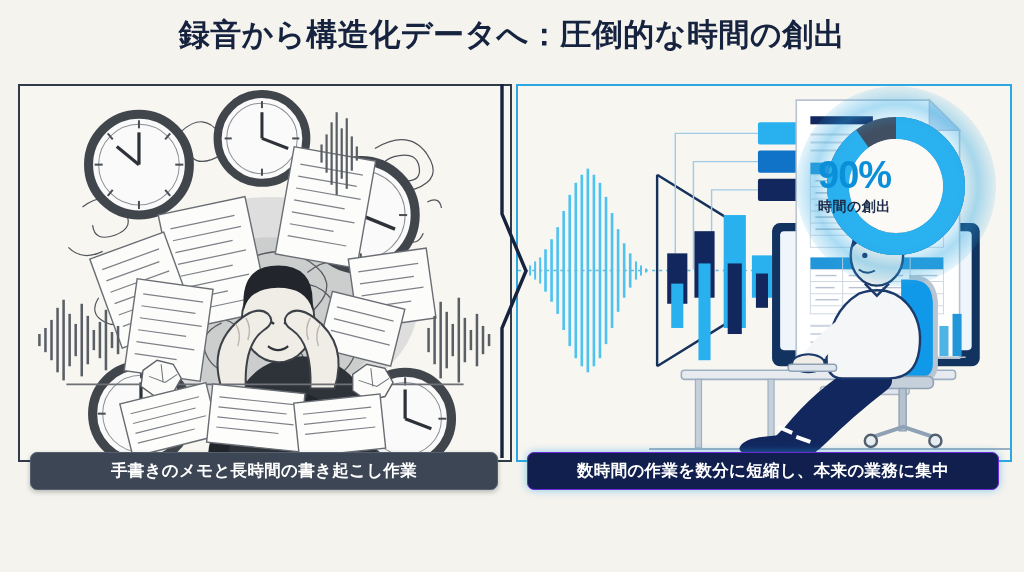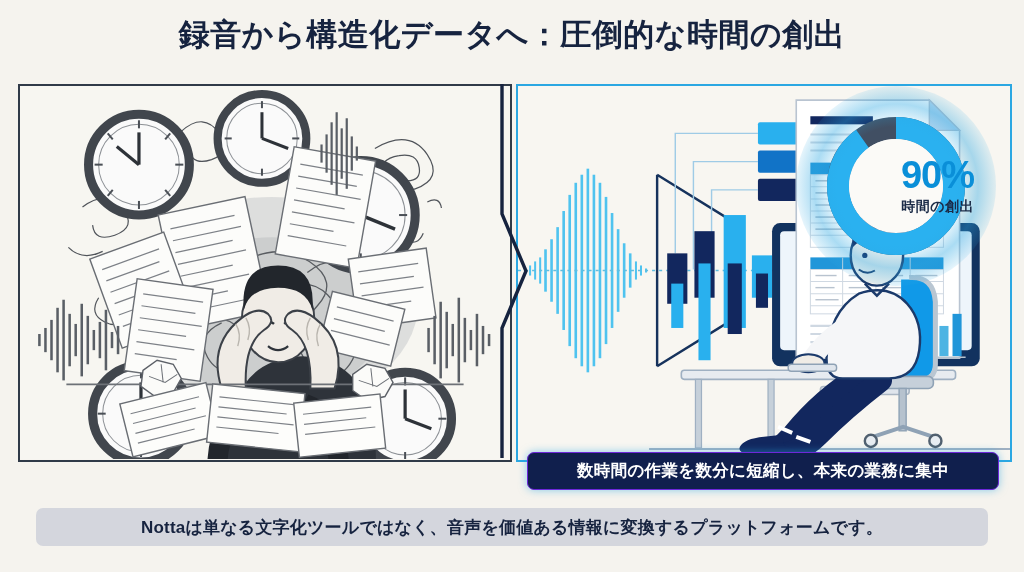--- a/index.html
+++ b/index.html
@@ -58,21 +58,21 @@
   }
 
   
   .donut-wrap{position:absolute;left:818px;top:108px;width:156px;height:156px;}
   .donut-glow{
     position:absolute;left:-22px;top:-22px;width:200px;height:200px;border-radius:50%;
     background:radial-gradient(circle,rgba(43,167,226,0) 42%,rgba(43,167,226,.40) 58%,rgba(43,167,226,0) 76%);
   }
   .donut-label{
     position:absolute;left:0;top:0;width:156px;height:156px;
-    display:flex;flex-direction:column;align-items:flex-end;justify-content:center;
+    display:flex;flex-direction:column;align-items:flex-start;justify-content:center;
     pointer-events:none;
   }
   .donut-pct{font-size:38px;font-weight:bold;color:#0a8fd8;line-height:1;letter-spacing:-1px;}
   .donut-sub{font-size:14px;font-weight:bold;color:#1b2b47;margin-top:4px;letter-spacing:.5px;}
 </style>
 </head>
 <body>
 
 <div class="slide">
 
@@ -555,17 +555,17 @@
       <circle cx="78" cy="78" r="58" fill="none" stroke="#0fa0e8" stroke-width="22" stroke-dasharray="328.0 36.4" stroke-dashoffset="0" transform="rotate(-90 78 78)" stroke-linecap="butt"></circle>
       <circle cx="78" cy="78" r="58" fill="none" stroke="#5fd0ff" stroke-width="22" opacity=".35" stroke-dasharray="328.0 36.4" transform="rotate(-90 78 78)"></circle>
       <circle cx="78" cy="78" r="47" fill="#fbfaf7"></circle>
     </svg>
     <div class="donut-label">
       <div class="donut-pct">90%</div>
       <div class="donut-sub">時間の創出</div>
     </div>
   </div>
 
+  <div class="caption caption-left">手書きのメモと長時間の書き起こし作業</div>
   <div class="caption caption-right">数時間の作業を数分に短縮し、本来の業務に集中</div>
 
-  <div class="footer">Nottaは単なる文字化ツールではなく、音声を価値ある情報に変換するプラットフォームです。</div>
 
 </div>
 
 </body></html>

